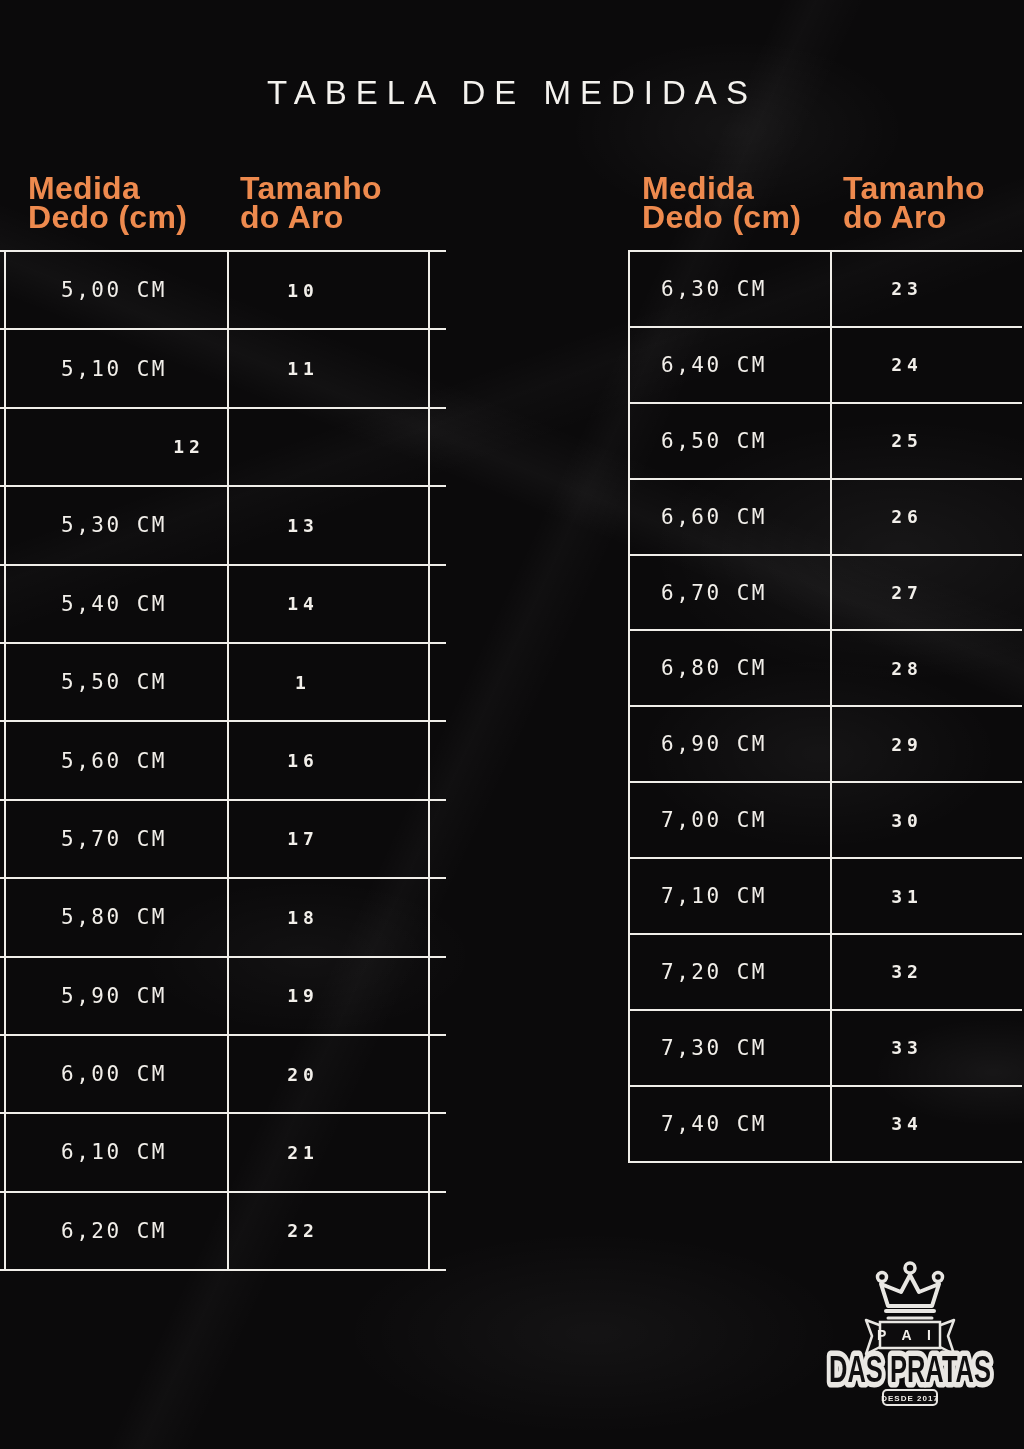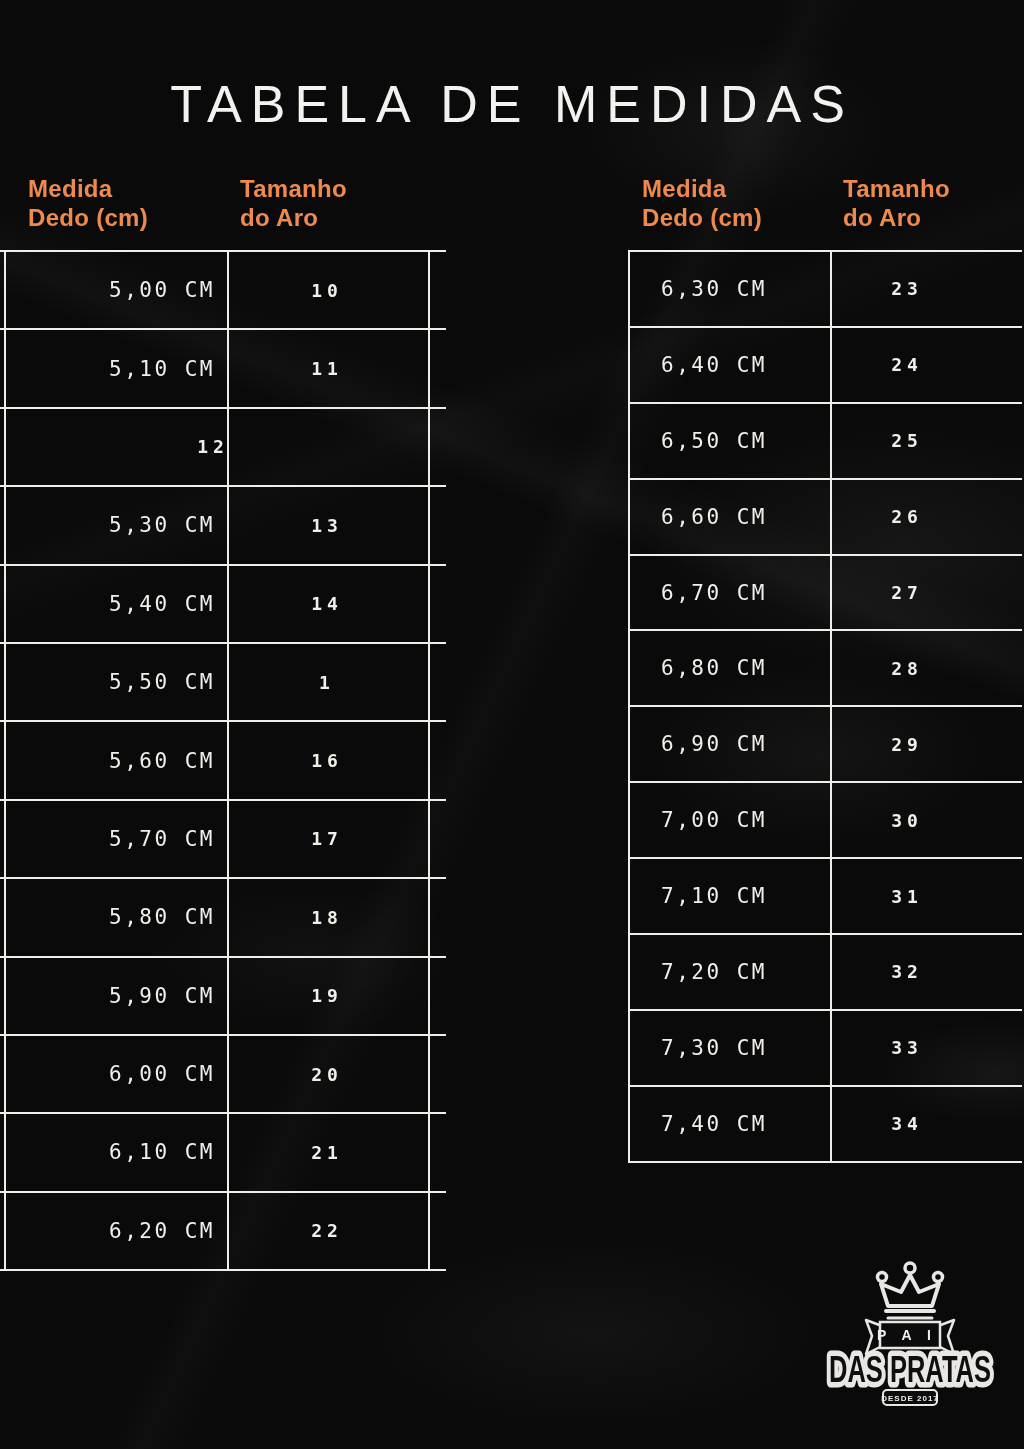--- a/index.html
+++ b/index.html
@@ -28,48 +28,48 @@
       radial-gradient(ellipse 200px 90px at 97% 74%, rgba(255,255,255,.05), transparent 60%),
       linear-gradient(115deg, transparent 46%, rgba(255,255,255,.025) 48%, transparent 51%),
       linear-gradient(22deg, transparent 62%, rgba(255,255,255,.03) 64%, transparent 67%),
       linear-gradient(160deg, transparent 30%, rgba(255,255,255,.02) 32%, transparent 35%);
     pointer-events:none;
   }
   .page-title{
     position:absolute;top:74px;left:0;width:100%;
     text-align:center;
     color:#F4F2EE;
-    font-size:52px;
+    font-size:33px;
     font-weight:400;
     letter-spacing:9px;
     white-space:nowrap;
   }
   
   .col-header{
     position:absolute;top:174px;
     color:var(--accent);
     font-weight:800;
-    font-size:24px;
+    font-size:32px;
     line-height:29px;
     letter-spacing:0.3px;
     white-space:nowrap;
   }
   .h-l-measure{left:28px;}
   .h-l-size{left:240px;}
   .h-r-measure{left:642px;}
   .h-r-size{left:843px;}
   
   .sizes-table{
     position:absolute;top:250px;
     border-top:2px solid var(--line);
   }
   .l-table{left:0;width:446px;}
   .r-table{left:628px;width:394px;}
   .trow{display:flex;border-bottom:2px solid var(--line);}
-  .l-table .trow{height:78.4px;padding-left:48px;}
+  .l-table .trow{height:78.4px;}
   .r-table .trow{height:75.9px;}
   .tcell{
     display:flex;align-items:center;justify-content:center;
     color:var(--text);
     font-family:"DejaVu Sans Mono", monospace;
   }
   .c0{font-size:21px;letter-spacing:2.5px;}
   .c1{flex:1;font-size:18px;font-weight:bold;letter-spacing:5px;}
   .l-table .c0{width:228px;}
   .r-table .c0{width:172px;text-align:center;}

